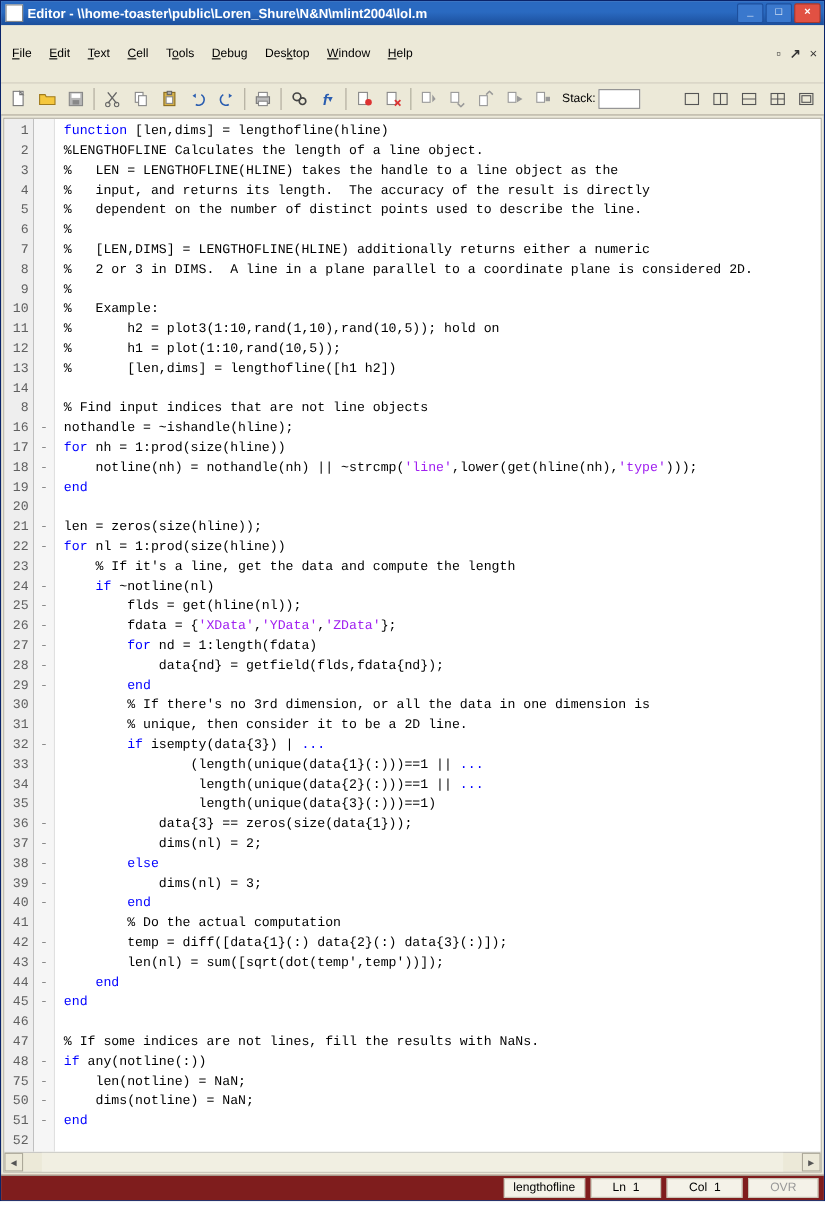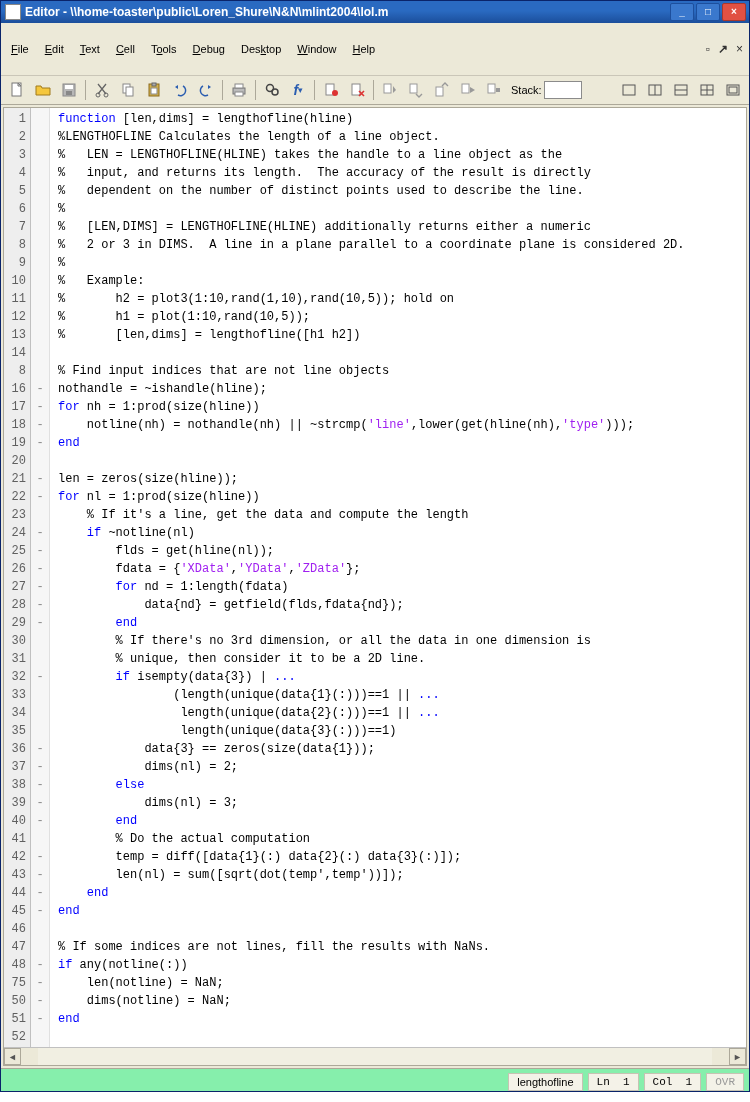--- a/index.html
+++ b/index.html
@@ -34,24 +34,24 @@
   .mark-col div{padding-right:0;}
   .code-col{flex:1;font-family:"Courier New",monospace;font-size:12px;line-height:18px;padding:2px 0 0 8px;background:#fff;white-space:pre;overflow:hidden;}
   .codeline{height:18px;}
   .kw{color:#0000ff;}
   .cm{color:#000000;}
   .str{color:#A020F0;}
   .hscroll{height:17px;background:#ece9d8;border-top:1px solid #c0c0c0;display:flex;align-items:stretch;}
   .hscroll .htrack{flex:1;background:#f1efe2;margin:0 17px;}
   .hscroll .harrow{width:17px;background:#ece9d8;border:1px solid #aca899;box-sizing:border-box;display:flex;align-items:center;justify-content:center;font-size:9px;color:#555;}
   
-  .statusbar{height:22px;background:#86efac;border-top:1px solid #aca899;display:flex;align-items:flex-end;font-size:11px;}
+  .statusbar{height:22px;background:#7f1d1d;border-top:1px solid #aca899;display:flex;align-items:center;font-size:11px;}
   .statusbar .sfill{flex:1;}
   .statusbar .cell{border:1px solid #c6c3b3;background:#f4f2e8;height:16px;line-height:16px;padding:0 8px;margin-right:5px;}
-  .statusbar .cellsmall{padding:0 8px;font-family:Liberation Mono, monospace;}
+  .statusbar .cellsmall{padding:0 19px;}
   .statusbar .ovr{color:#999;}
 </style>
 </head>
 <body>
 
 <div class="window">
 
   <div class="titlebar">
     <div class="appicon"></div>
     <div class="title-text">Editor - \\home-toaster\public\Loren_Shure\N&amp;N\mlint2004\lol.m</div>

